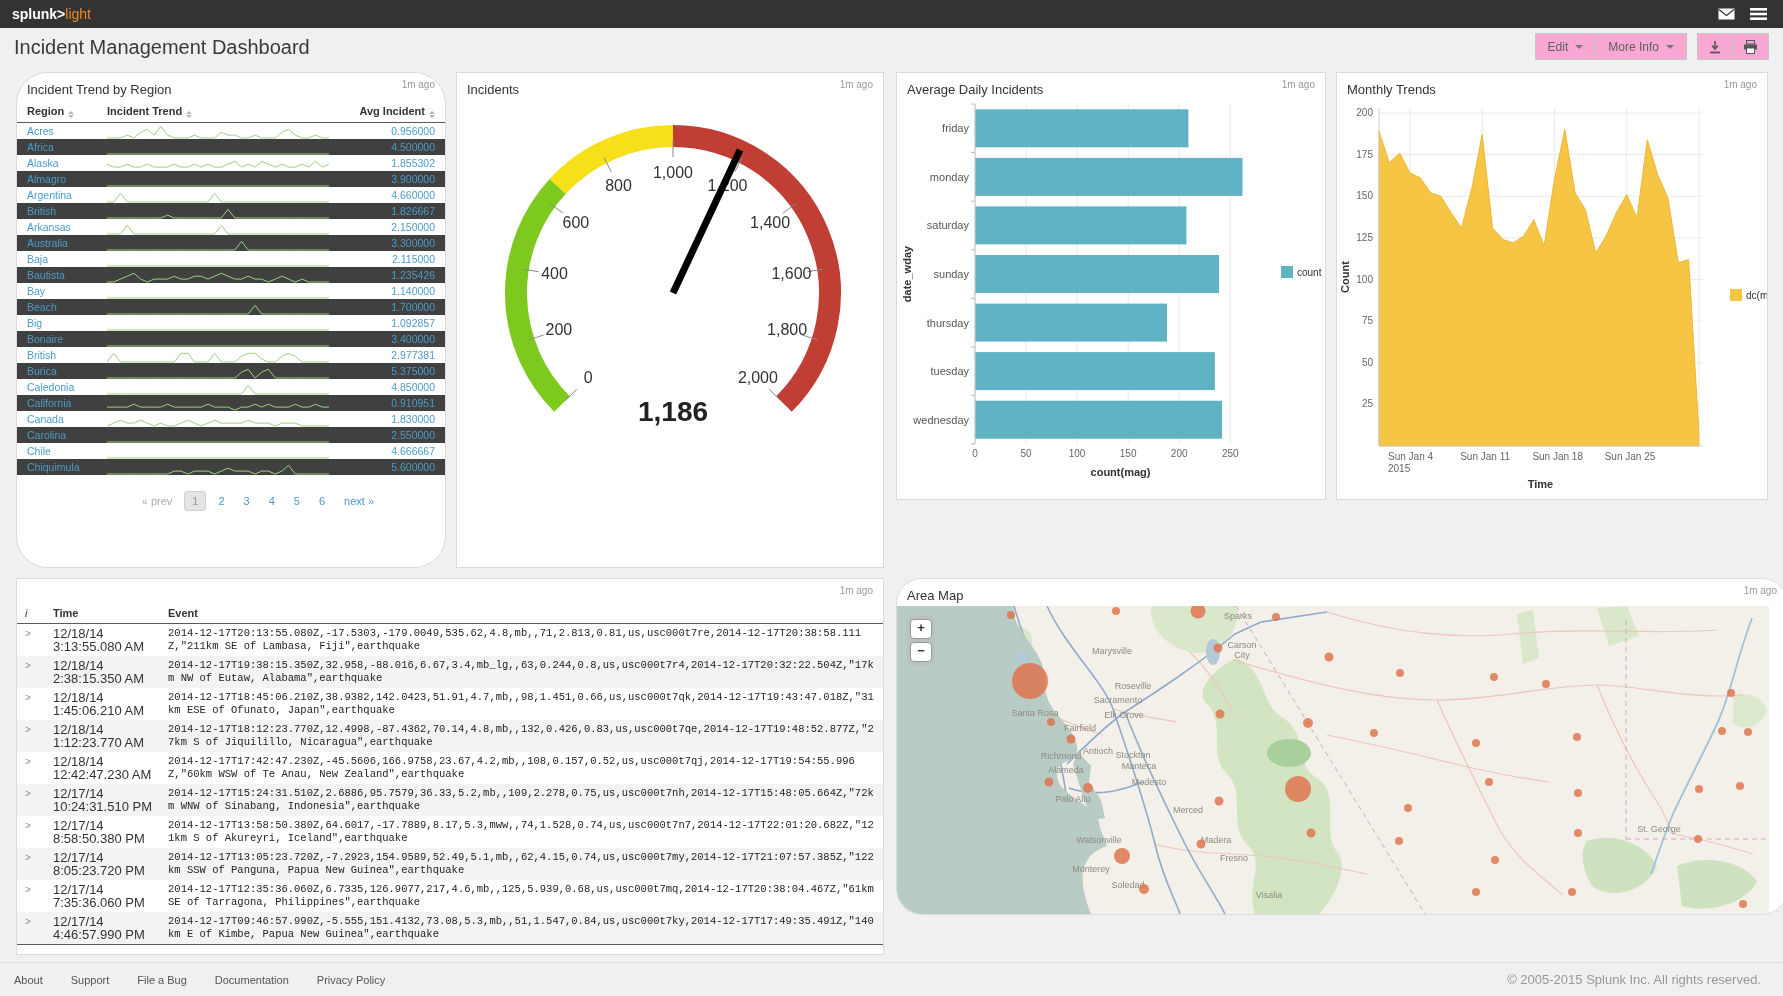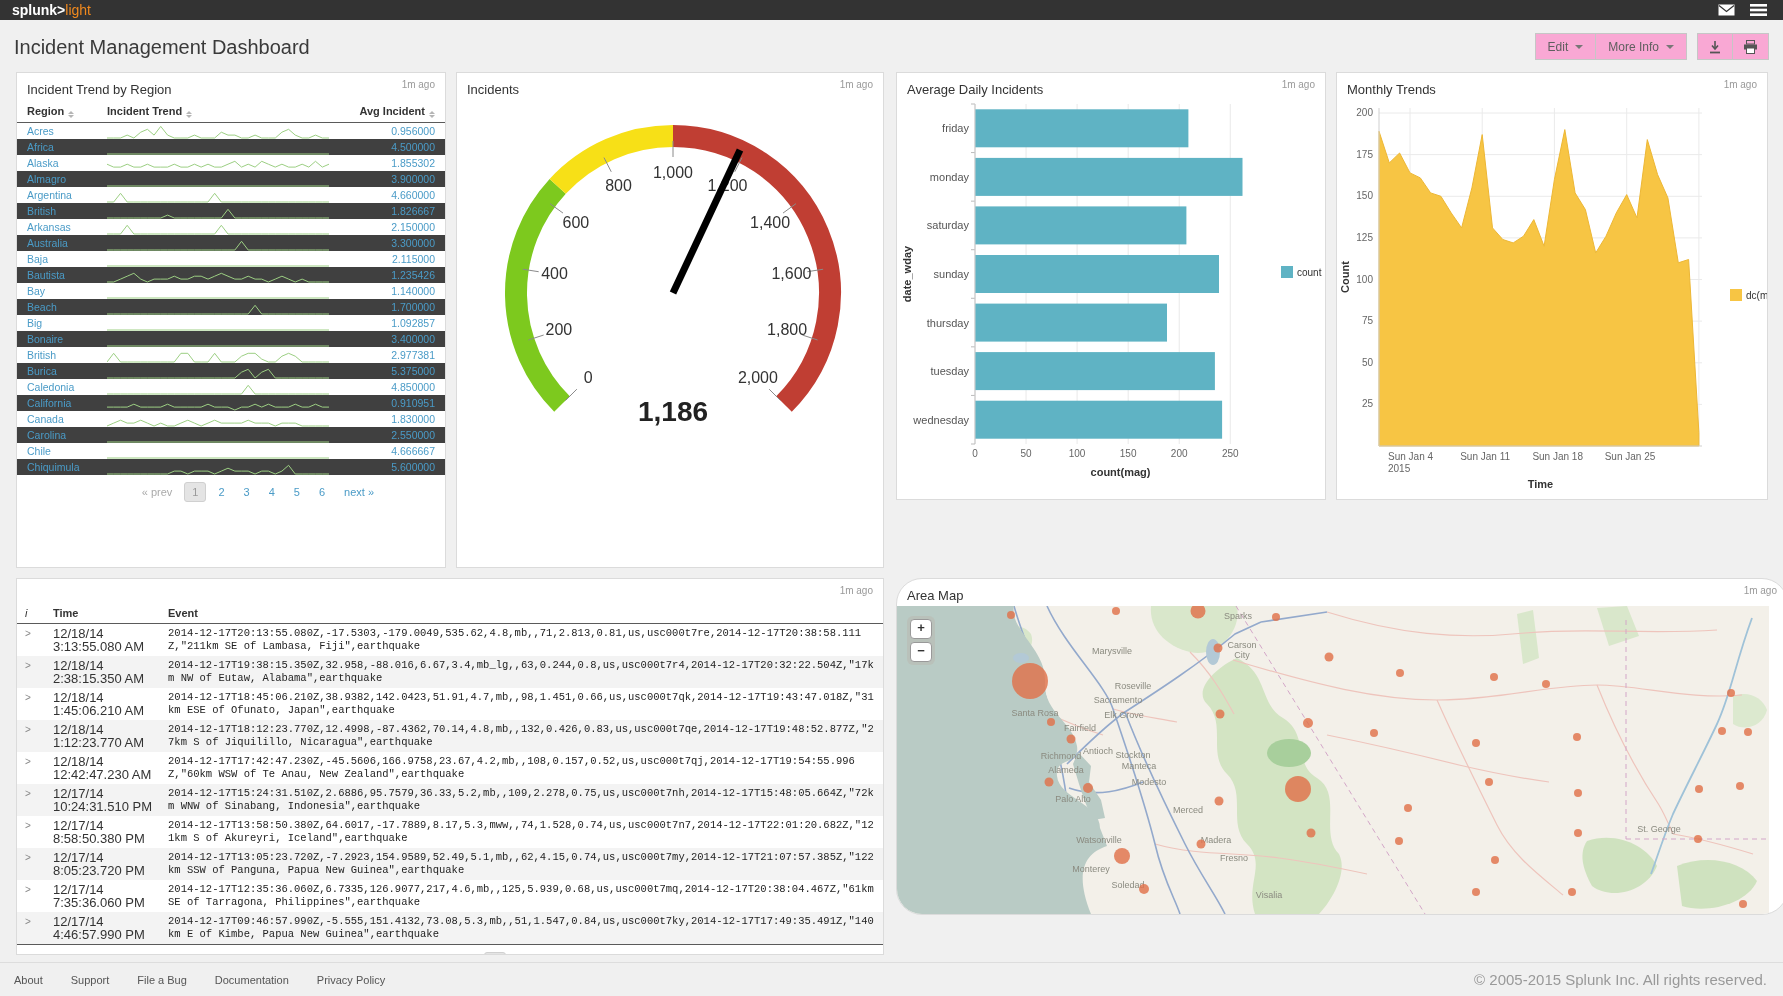--- a/index.html
+++ b/index.html
@@ -1,19 +1,19 @@
 <!DOCTYPE html>
 <html><head>
 <meta charset="utf-8">
 <style>
 *{margin:0;padding:0;box-sizing:border-box;}
 html,body{width:1783px;height:996px;}
 body{font-family:"Liberation Sans",sans-serif;background:#f0f0f0;position:relative;overflow:hidden;color:#333;}
 
-.nav{position:absolute;top:0;left:0;width:1783px;height:20px;background:#333;display:flex;align-items:center;}
+.nav{position:absolute;top:0;left:0;width:1783px;height:28px;background:#333;display:flex;align-items:center;}
 .logo{margin:0 18px 0 12px;font-size:14px;color:#fff;font-weight:bold;cursor:pointer;}
 .logo .lt{color:#f0891e;font-weight:normal;}
 #nav-items{display:flex;height:28px;}
 .nav-item{font-size:11.5px;font-weight:bold;color:#ececec;padding:0 14px;line-height:28px;cursor:pointer;}
 .nav-right{margin-left:auto;display:flex;align-items:center;gap:6px;margin-right:12px;}
 .nav-icon{width:26px;height:22px;display:flex;align-items:center;justify-content:center;cursor:pointer;}
 
 .page-title{position:absolute;left:14px;top:36px;font-size:20px;color:#3a3a3a;font-weight:normal;}
 .head-actions{position:absolute;right:14px;top:33px;display:flex;gap:10px;}
 .btn-group{display:flex;}
@@ -34,21 +34,21 @@
 .rt td{font-size:10.5px;height:16px;line-height:16px;padding:0 10px;white-space:nowrap;}
 .rt tr.zebra{background:#404040;}
 .lnk{color:#4a9bc7;cursor:pointer;}
 .rcol{width:80px;}
 .scol svg{display:block;margin-top:2px;}
 .sort{display:inline-flex;flex-direction:column;gap:1px;margin-left:4px;vertical-align:1px;}
 .sort b{width:0;height:0;border-left:3px solid transparent;border-right:3px solid transparent;}
 .s-up{border-bottom:3px solid #b5b5b5;}
 .s-down{border-top:3px solid #b5b5b5;}
 
-.pager{display:flex;gap:5px;align-items:center;font-size:11px;margin-top:7px;justify-content:flex-end;}
+.pager{display:flex;gap:5px;align-items:center;font-size:11px;margin-top:16px;justify-content:flex-end;}
 .pg{padding:3px 7px;color:#4a9bc7;cursor:pointer;border-radius:3px;}
 .pg.active{background:#e4e4e4;color:#999;border:1px solid #d0d0d0;cursor:default;}
 .pg.muted{color:#aaa;cursor:default;}
 #region-pager{padding-right:64px;}
 #events-pager{padding-right:96px;}
 
 .et{width:100%;border-collapse:collapse;margin-top:2px;}
 .et th{font-size:11px;text-align:left;padding:4px 8px;border-bottom:1px solid #5a5a5a;font-weight:bold;}
 .et th.ico{font-style:italic;width:28px;font-weight:normal;}
 .et td{vertical-align:top;padding:3px 8px;font-size:13px;line-height:13px;}
@@ -58,21 +58,21 @@
 .et .ecol{font-family:"Liberation Mono","DejaVu Sans Mono",monospace;font-size:10.5px;color:#222;word-break:break-all;}
 .et tbody tr:last-child td{border-bottom:1px solid #5a5a5a;}
 
 #map-svg{position:absolute;left:0;top:27px;}
 .map-zoom{position:absolute;left:10px;top:37px;background:rgba(186,186,176,.55);border-radius:6px;padding:3px;display:flex;flex-direction:column;gap:3px;z-index:4;}
 .map-zoom .zbtn{width:22px;height:20px;background:#fff;border:1px solid #999;border-radius:4px;font-weight:bold;font-size:13px;line-height:16px;color:#333;text-align:center;cursor:pointer;}
 
 .footer{position:absolute;left:0;top:962px;width:1783px;height:34px;border-top:1px solid #ddd;display:flex;align-items:center;}
 #footer-links{display:flex;gap:28px;margin-left:14px;}
 .flink{font-size:11px;color:#555;cursor:pointer;}
-.copyright{margin-left:auto;margin-right:16px;font-size:15px;color:#999;}
+.copyright{margin-left:auto;margin-right:22px;font-size:13px;color:#999;}
 </style>
 </head>
 <body>
 
 <nav class="nav">
   <div class="logo"><span>splunk&gt;</span><span class="lt">light</span></div>
   <div class="nav-right">
     <div class="nav-icon">
       <svg width="17" height="12" viewBox="0 0 17 12">
           <rect x="0.5" y="0.5" width="16" height="11" fill="#fff"></rect>
@@ -112,21 +112,21 @@
     <div class="btn icon-btn">
       <svg width="15" height="14" viewBox="0 0 15 14">
           <rect x="3.5" y="0.5" width="8" height="3.5" fill="none" stroke="#555"></rect>
           <rect x="1" y="4.5" width="13" height="5" fill="#555"></rect>
           <rect x="3.5" y="8" width="8" height="5.5" fill="#fff" stroke="#555"></rect>
         </svg>
     </div>
   </div>
 </div>
 
-<section class="panel" style="left:16px;top:72px;width:430px;height:496px;">
+<section class="panel" style="left:16px;top:72px;width:430px;height:496px;border-radius:32px;">
   <div class="panel-head">
     <span class="panel-title">Incident Trend by Region</span>
     <span class="age">1m ago</span>
   </div>
   <table class="rt">
     <thead>
       <tr>
         <th><span>Region</span><span class="sort">
               <b class="s-up"></b>
               <b class="s-down"></b>

